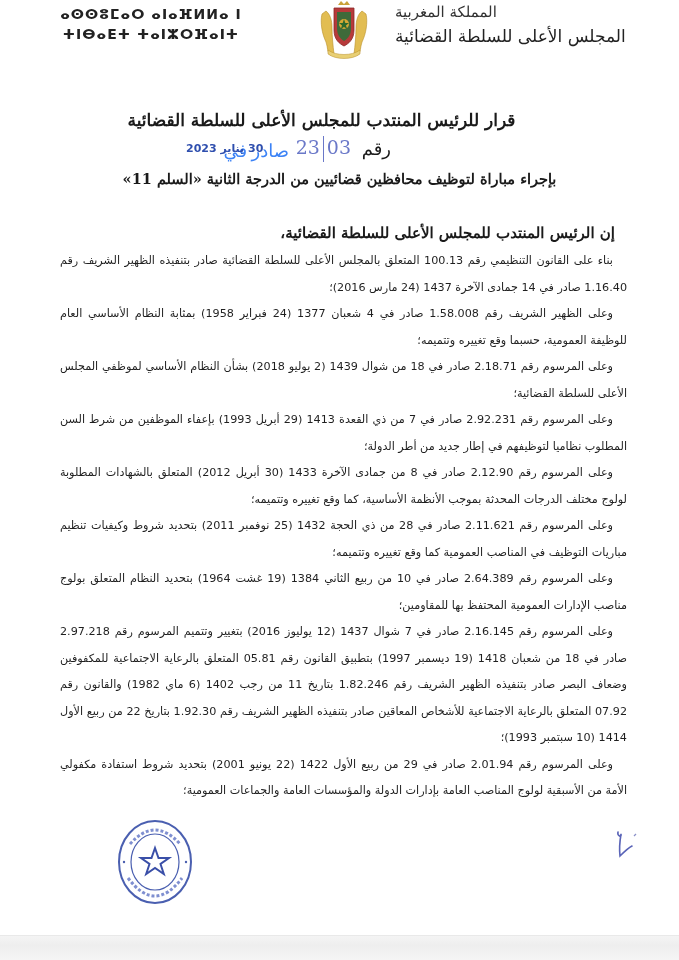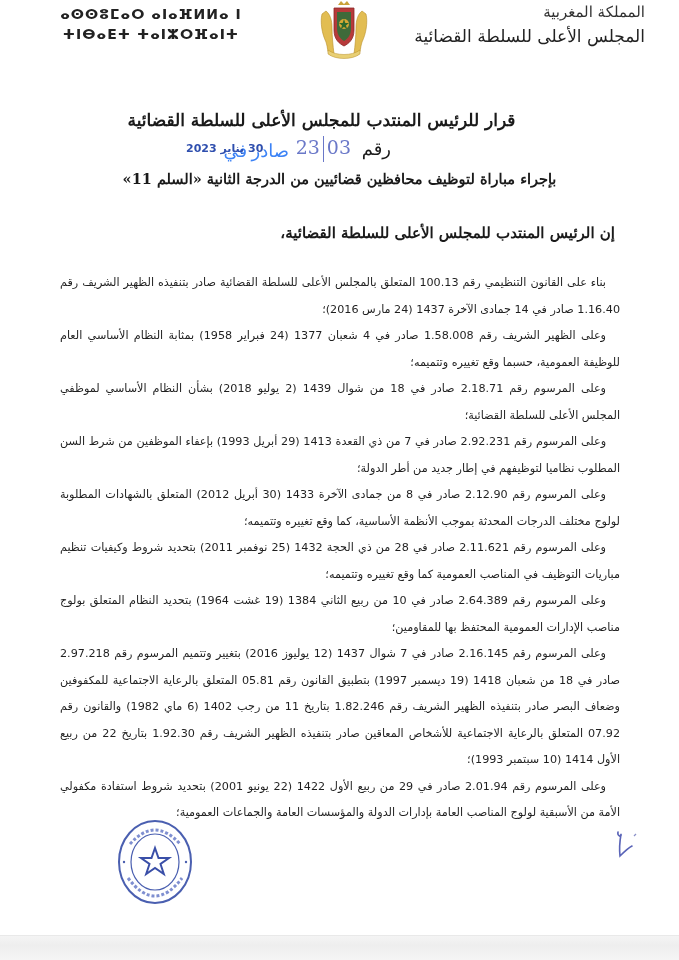--- a/index.html
+++ b/index.html
@@ -8,21 +8,21 @@
     }
     body {
       position: relative;
       font-family: "DejaVu Sans", "Liberation Sans", sans-serif;
       color: #1a1a1a;
     }
     .page { position: absolute; left: 0; top: 0; width: 679px; height: 960px; background: #fff; }
 
     
     .hdr-right {
-      position: absolute; right: 34px; top: 2px; width: 250px; text-align: right;
+      position: absolute; right: 34px; top: 2px; width: 250px; text-align: left;
       direction: rtl;
     }
     .hdr-right .kingdom {
       font-family: "DejaVu Serif", "Liberation Serif", serif;
       font-size: 15px; color: #333; line-height: 20px;
     }
     .hdr-right .council {
       font-family: "DejaVu Serif", "Liberation Serif", serif;
       font-size: 17px; color: #222; line-height: 24px; margin-top: 2px;
     }
@@ -70,21 +70,21 @@
     .subject {
       position: absolute; top: 62px; left: 0; right: 0; text-align: center;
       font-family: "DejaVu Serif", serif; font-size: 14.5px; font-weight: bold; color: #1a1a1a;
     }
 
     
     .preamble {
       position: absolute; top: 224px; right: 64px; direction: rtl;
       font-family: "DejaVu Serif", serif; font-size: 15px; font-weight: bold; color: #1a1a1a;
     }
-    .body { position: absolute; top: 248px; left: 60px; right: 59px; direction: rtl; text-align: justify; margin-top: 22px; }
+    .body { position: absolute; top: 248px; left: 60px; right: 52px; direction: rtl; text-align: justify; }
     .para {
       font-family: "DejaVu Sans", "Liberation Sans", sans-serif;
       font-size: 11.2px; line-height: 26.5px; color: #1f1f1f;
       text-indent: 14px;
     }
 
     
     .seal { position: absolute; left: 116px; top: 818px; width: 78px; height: 88px; }
     .signature { position: absolute; left: 612px; top: 828px; width: 36px; height: 36px; }
 

